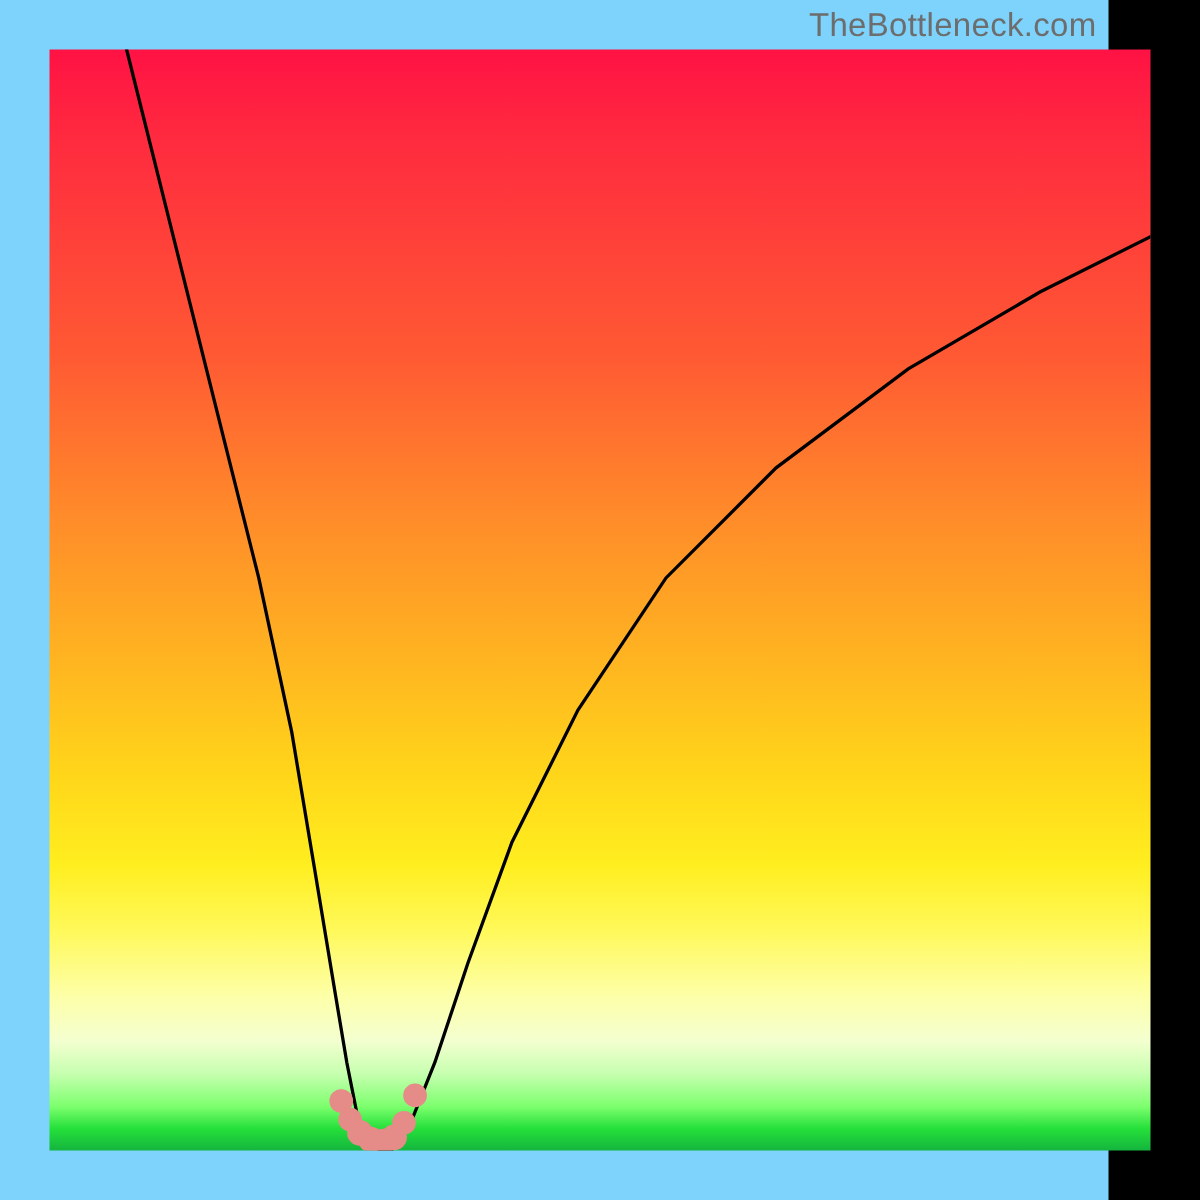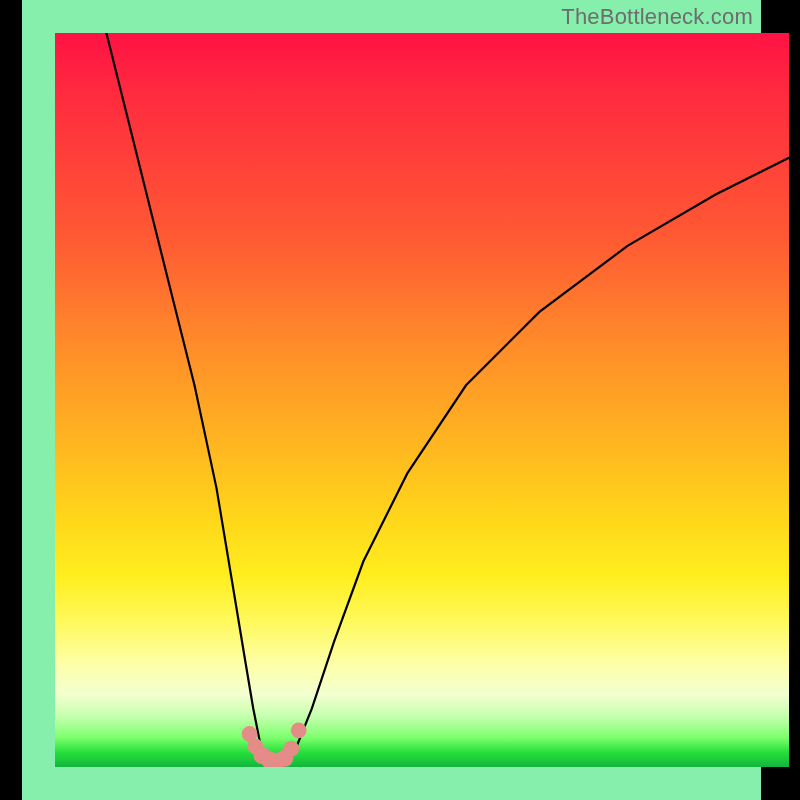--- a/index.html
+++ b/index.html
@@ -10,22 +10,21 @@
     overflow: hidden;
     background: #000;
     font-family: Arial, Helvetica, sans-serif;
   }
   .frame {
     position: absolute;
     left: 0;
     top: 0;
     width: 739px;
     height: 800px;
-    background: #86efac;
-    margin-left: 22px;
+    background: #7dd3fc;
   }
   .plot-area {
     position: absolute;
     left: 33px;
     top: 33px;
     width: 734px;
     height: 734px;
     
     background: linear-gradient(
       to bottom,

